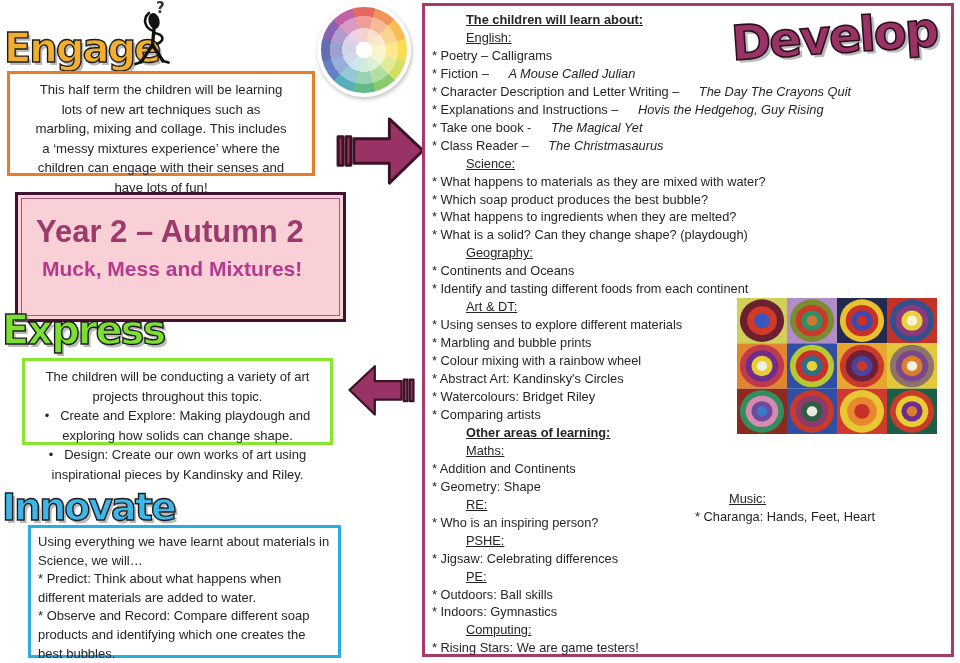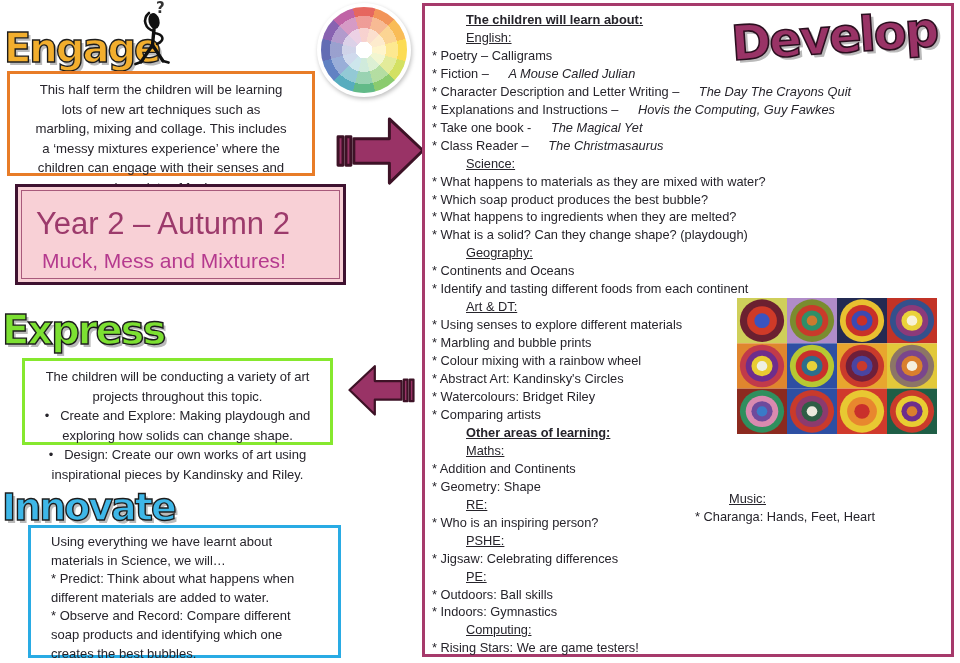--- a/index.html
+++ b/index.html
@@ -21,36 +21,37 @@
     -webkit-text-stroke:1.6px #2a0f1f;transform:rotate(-4deg);transform-origin:center;
     text-shadow:3px 3px 0 rgba(140,140,140,.6);
   }
   
   .tbox{position:absolute;background:#fff;box-sizing:border-box;}
   .engage-box{
     left:7px;top:71px;width:308px;height:105px;border:3px solid var(--orange-box-border,#e87c27);
     padding:6px 24px;text-align:center;font-size:13.2px;line-height:19.5px;
   }
   .topic-box{
-    left:15px;top:184px;width:331px;height:101px;border:3px solid #3f1230;
+    left:15px;top:192px;width:331px;height:130px;border:3px solid #3f1230;
     background:var(--topic-bg,#f8d0d6);
+    font-weight:bold;
   }
   .topic-inner{
     position:absolute;inset:3px;border:1px solid #a85a7c;padding:12px 0 0 14px;box-sizing:border-box;
   }
   .topic-title{font-size:31px;color:var(--topic-title,#9c3a6b);line-height:42px;white-space:nowrap;}
   .topic-subtitle{font-size:21px;color:var(--topic-subtitle,#b53a8e);line-height:32px;padding-left:6px;white-space:nowrap;}
   .express-box{
     left:22px;top:358px;width:311px;height:87px;border:3px solid var(--green-box-border,#86e82e);
     padding:6px 5px;text-align:center;font-size:13px;line-height:19.6px;
   }
   .express-box .bullet::before{content:"•\00a0\00a0\00a0";}
   .innovate-box{
     left:28px;top:525px;width:313px;height:133px;border:3px solid var(--blue-box-border,#29abe4);
-    padding:5px 20px;text-align:left;font-size:13px;line-height:18.6px;
+    padding:5px 7px;text-align:left;font-size:13px;line-height:18.6px;
   }
   
   .wheel{
     position:absolute;left:317px;top:3px;width:94px;height:94px;border-radius:50%;
     background:#fff;box-shadow:1px 2px 4px rgba(0,0,0,.25);
   }
   .wheel .hues{
     position:absolute;inset:4px;border-radius:50%;
     background:conic-gradient(from -15deg,
       #dd3227 0 30deg,#ee6f1f 30deg 60deg,#f7a51d 60deg 90deg,#fbd018 90deg 120deg,
@@ -155,21 +156,21 @@
 
     <div class="panel-flow">
       <div class="pline head">
         <span class="u">The children will learn about:</span>
       </div>
 
     <div class="pline"><span class="u">English:</span></div>
         <div class="pline"><span>* Poetry – Calligrams</span></div>
         <div class="pline"><span>* Fiction – </span><span class="it">A Mouse Called Julian</span></div>
         <div class="pline"><span>* Character Description and Letter Writing – </span><span class="it">The Day The Crayons Quit</span></div>
-        <div class="pline"><span>* Explanations and Instructions – </span><span class="it">Hovis the Computing, Guy Fawkes</span></div>
+        <div class="pline"><span>* Explanations and Instructions – </span><span class="it">Hovis the Hedgehog, Guy Rising</span></div>
         <div class="pline"><span>* Take one book - </span><span class="it">The Magical Yet</span></div>
         <div class="pline"><span>* Class Reader – </span><span class="it">The Christmasaurus</span></div>
         <div class="pline"><span class="u">Science:</span></div>
         <div class="pline"><span>* What happens to materials as they are mixed with water?</span></div>
         <div class="pline"><span>* Which soap product produces the best bubble?</span></div>
         <div class="pline"><span>* What happens to ingredients when they are melted?</span></div>
         <div class="pline"><span>* What is a solid? Can they change shape? (playdough)</span></div>
         <div class="pline"><span class="u">Geography:</span></div>
         <div class="pline"><span>* Continents and Oceans</span></div>
         <div class="pline"><span>* Identify and tasting different foods from each continent</span></div>

